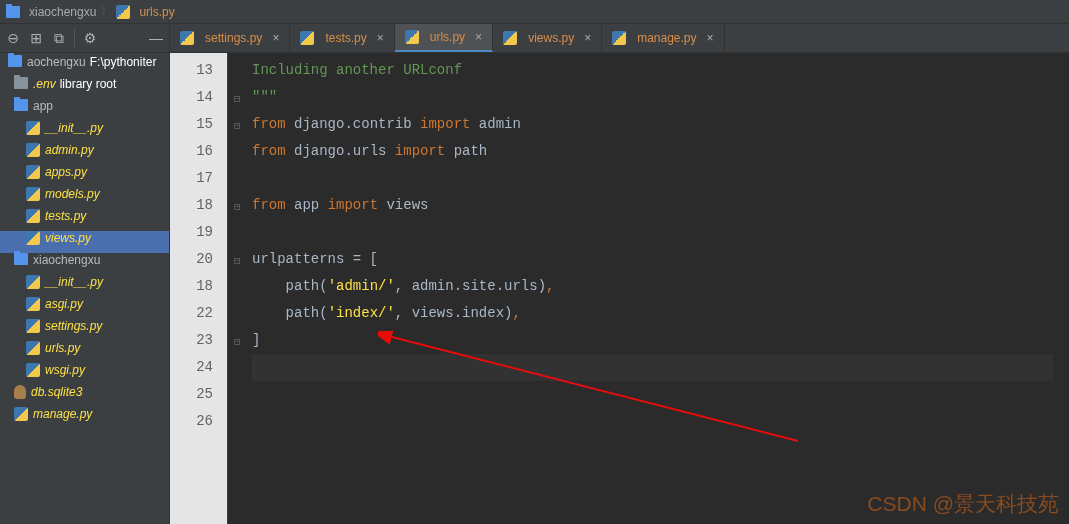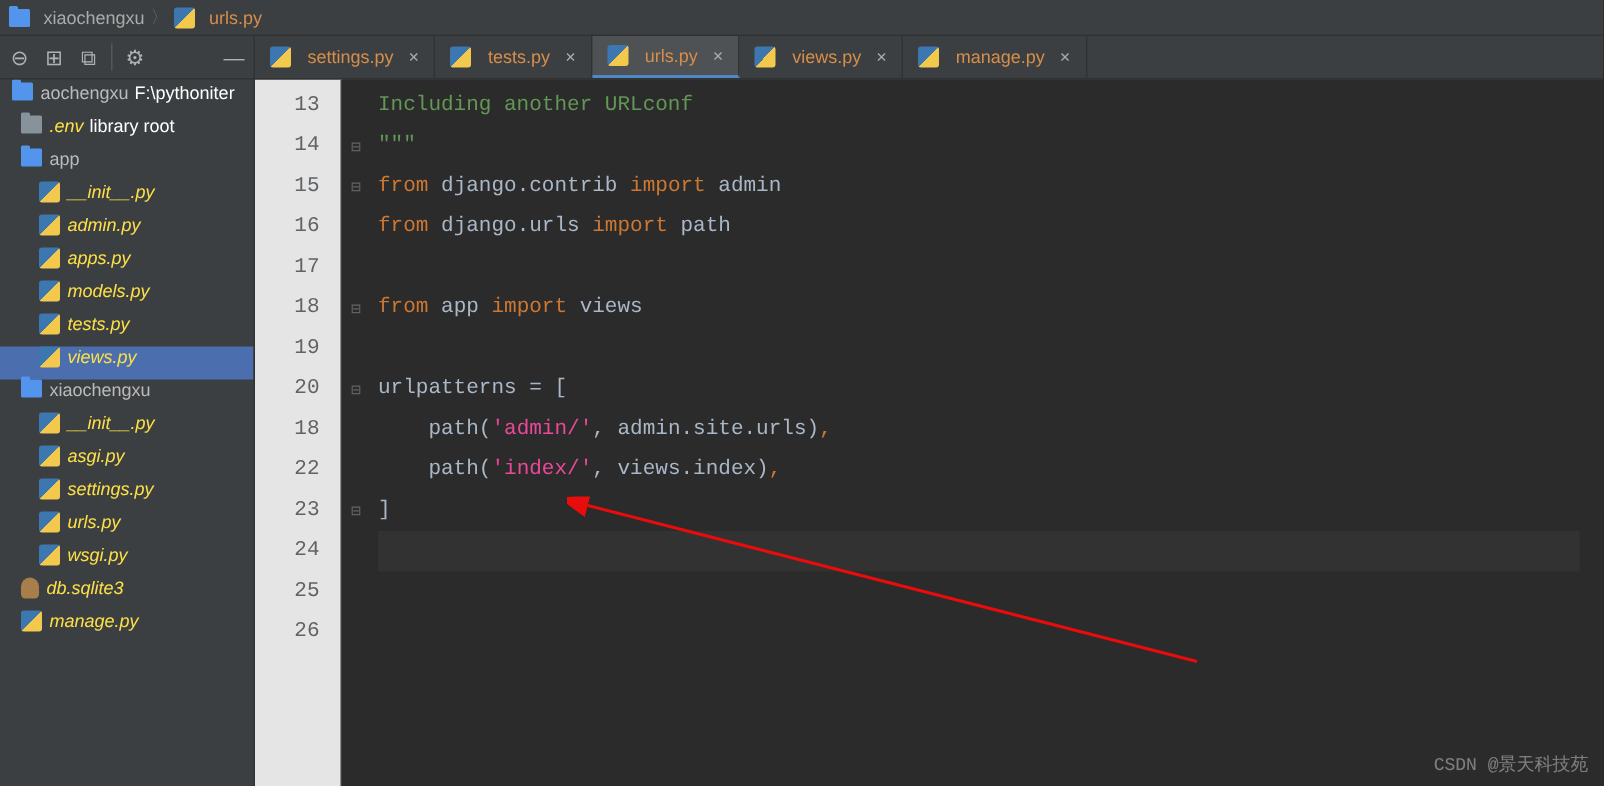--- a/index.html
+++ b/index.html
@@ -142,43 +142,43 @@
     }
     .gutter div { height: 27px; line-height: 27px; }
     .code {
       flex: 1;
       padding: 4px 16px 4px 24px;
       position: relative;
     }
     .code-line { height: 27px; line-height: 27px; white-space: pre; position: relative; }
     .code-line.current { background: #323232; }
     .kw { color: #cc7832; }
-    .str { color: #ec4899; }
+    .str { color: #fde047; }
     .fn { color: #a9b7c6; }
     .docstr { color: #629755; }
     .fold-mark {
       position: absolute;
       left: -18px;
       color: #606366;
       font-size: 11px;
       top: 2px;
     }
     .arrow-svg {
       position: absolute;
       pointer-events: none;
       z-index: 10;
     }
     .watermark {
       position: absolute;
       right: 10px;
       bottom: 6px;
-      color: #e5e5e5;
-      font-size: 12px;
+      color: #f97316;
+      font-size: 21px;
       opacity: 0.45;
-      font-family: Liberation Mono, monospace;
+      font-family: Liberation Sans, sans-serif;
       z-index: 20;
     }
   </style>
 </head>
 <body>
 
 <div class="breadcrumb">
   <span class="breadcrumb-item">
     <span class="folder-icon proj"></span>
     <span>xiaochengxu</span>

